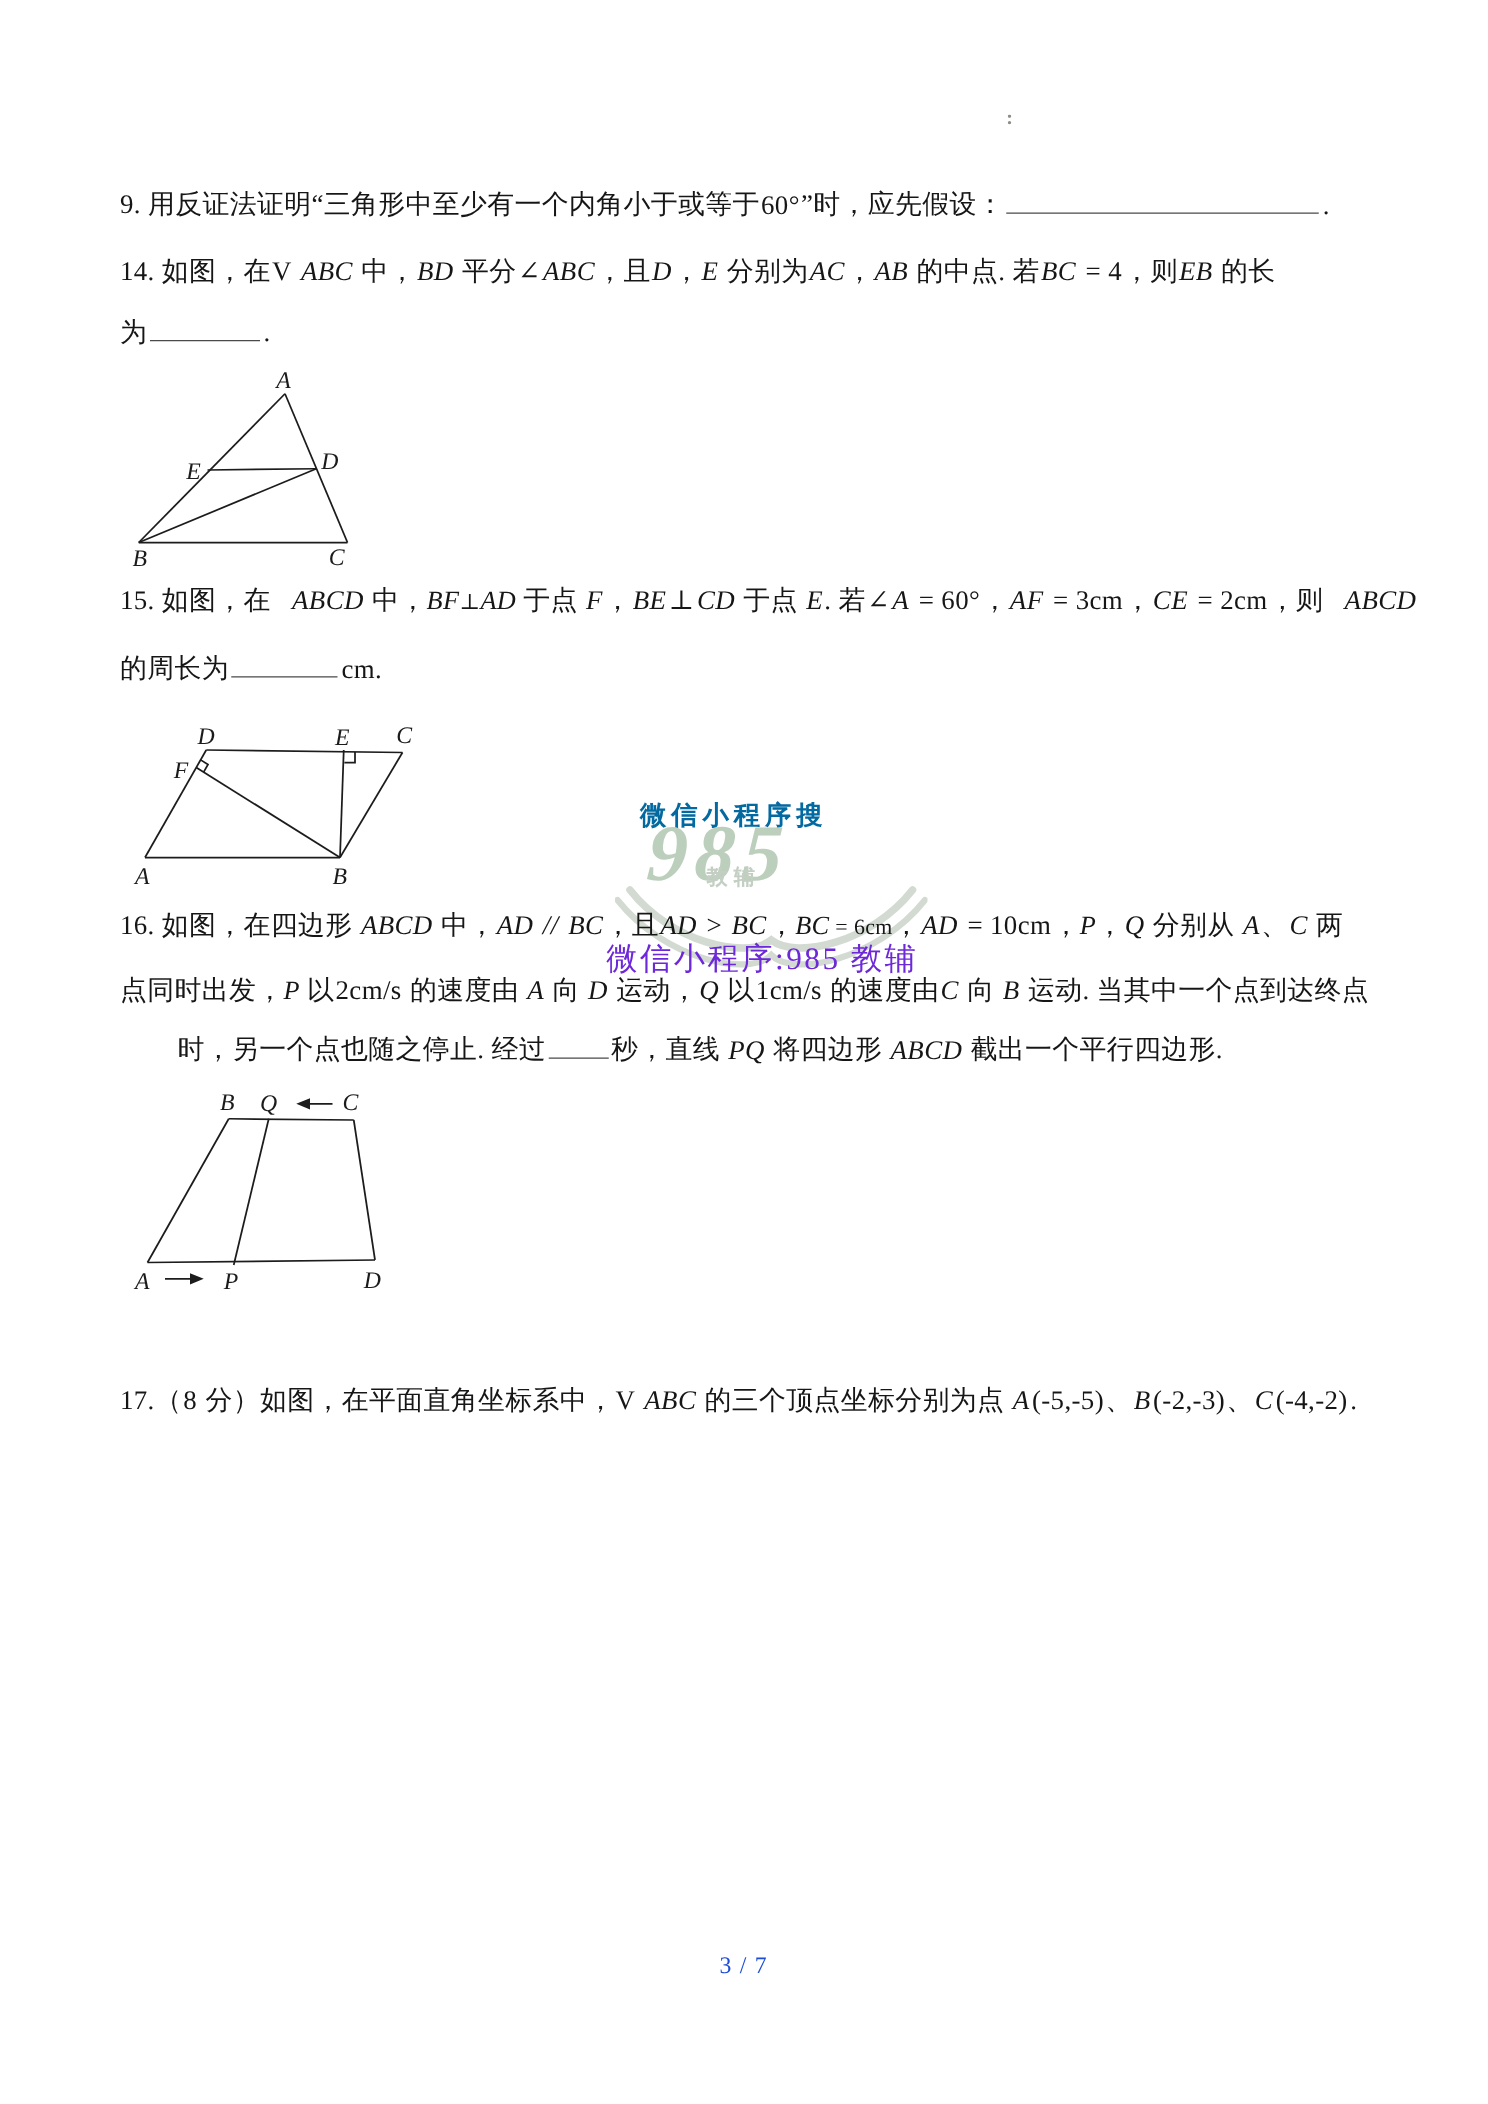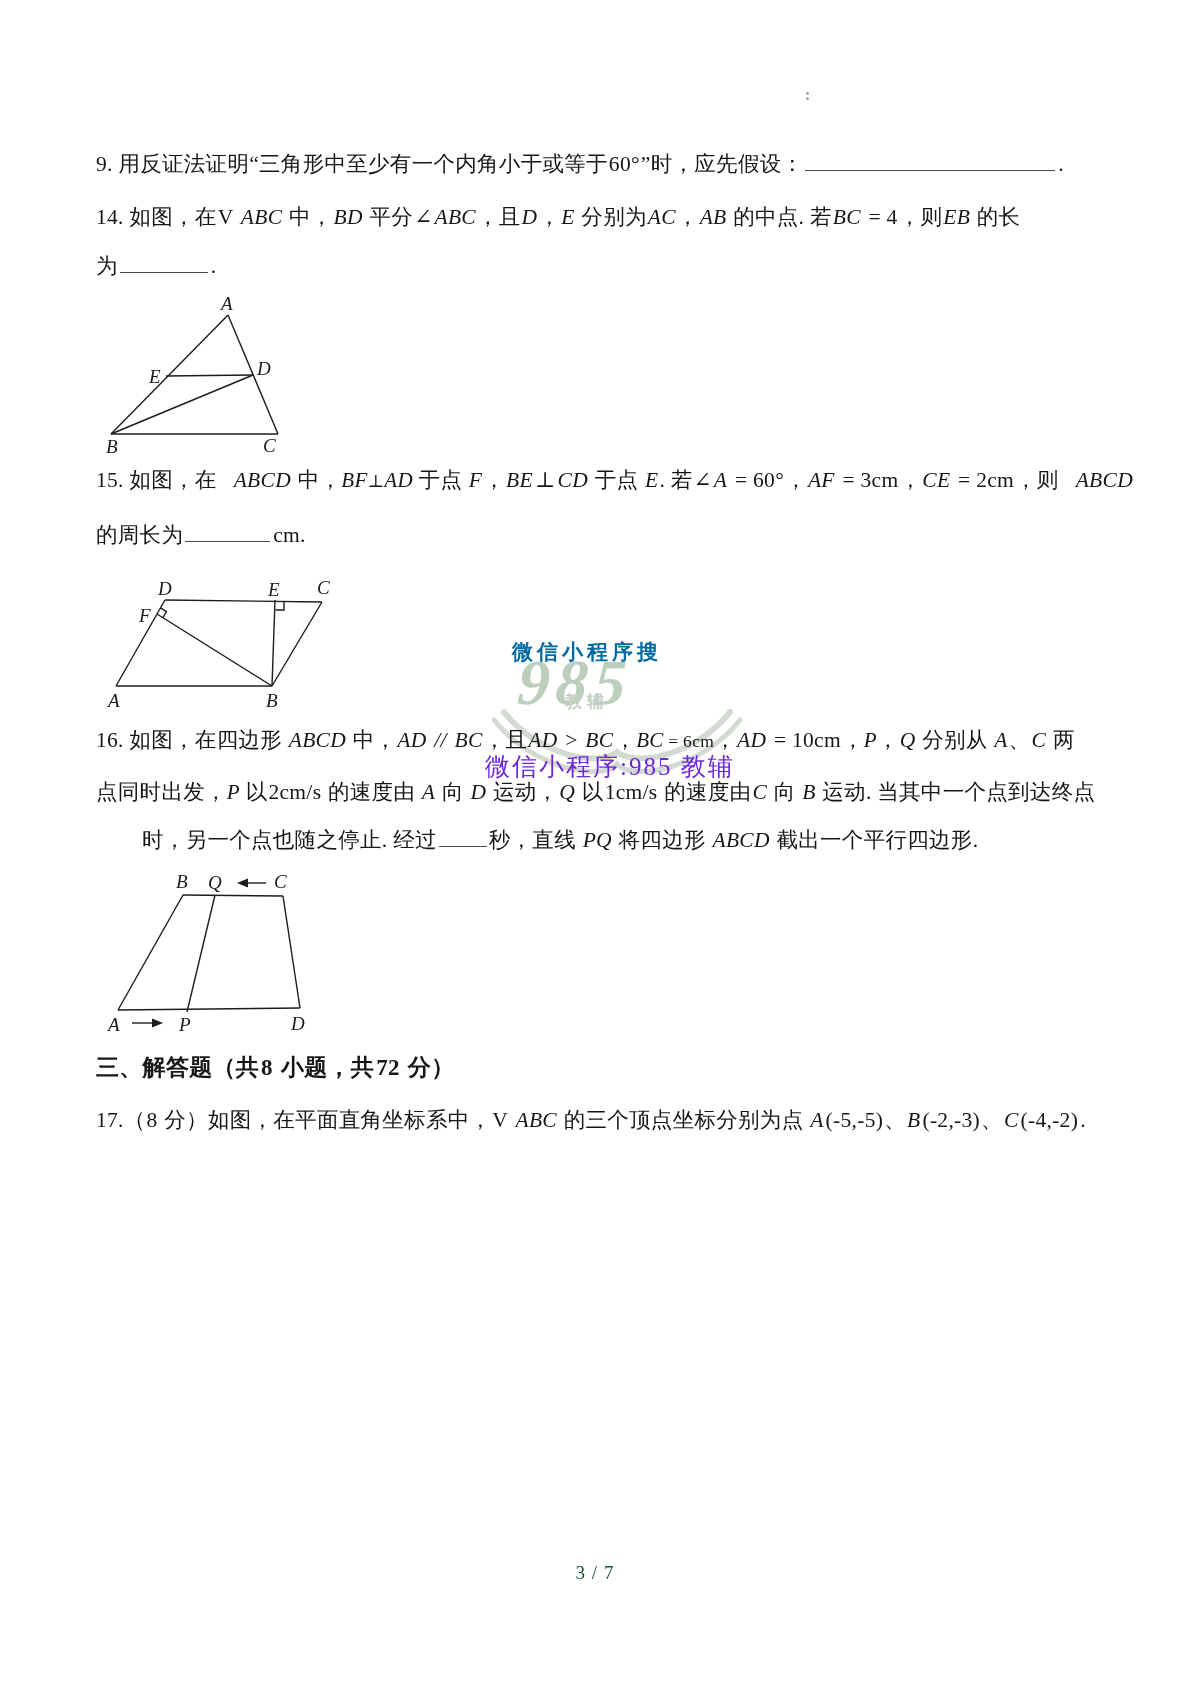--- a/index.html
+++ b/index.html
@@ -25,21 +25,21 @@
   }
   .seg-sp { display:inline-block; }
   .heading { font-size:23px; font-weight:bold; }
   .figure { position:absolute; }
   .figure svg text {
     font-family:"Liberation Serif","DejaVu Serif",serif;
     font-style:italic; font-size:19px; fill:#1b1b1b;
   }
   #footer {
     position:absolute; left:0; right:0; top:1562px; text-align:center;
-    font-size:19px; color:#14532d; letter-spacing:1px;
+    font-size:19px; color:#1d4ed8; letter-spacing:1px;
   }
   #top-mark {
     position:absolute; left:805px; top:86px; font-size:16px; font-weight:bold;
     color:#8d8d85;
   }
   
   #wm { position:absolute; left:440px; top:630px; width:360px; height:160px; z-index:0; }
   #wm-line1 {
     position:absolute; left:72px; top:8px; font-size:21px; letter-spacing:4px;
     color:#0369a1; font-weight:bold;
@@ -142,19 +142,18 @@
       <polygon points="63,155 52,150.5 52,159.5" fill="#1c1c1c"></polygon>
       <text x="76" y="20">B</text>
       <text x="108" y="21">Q</text>
       <text x="174" y="20">C</text>
       <text x="8" y="163">A</text>
       <text x="79" y="163">P</text>
       <text x="191" y="162">D</text>
     </svg>
   </div>
 
-  <div class="line heading qtext" style="left:96px; top:1054px;"><span class="seg-cnb">三、解答题（共</span><span class="seg-mub">8</span><span class="seg-cnb"> 小题，共</span><span class="seg-mub">72</span><span class="seg-cnb"> 分）</span></div>
 
   <div class="line qtext" style="left:96px; top:1106px;"><span class="seg-cn">17.（</span><span class="seg-mu">8</span><span class="seg-cn"> 分）如图，在平面直角坐标系中，</span><span class="seg-mu">V </span><span class="seg-m">ABC</span><span class="seg-cn"> 的三个顶点坐标分别为点 </span><span class="seg-m">A</span><span class="seg-mu">(-5,-5)</span><span class="seg-cn">、</span><span class="seg-m">B</span><span class="seg-mu">(-2,-3)</span><span class="seg-cn">、</span><span class="seg-m">C</span><span class="seg-mu">(-4,-2)</span><span class="seg-mu">.</span></div>
 
   <div id="footer">3 / 7</div>
 
 </div>
 
 </body></html>

